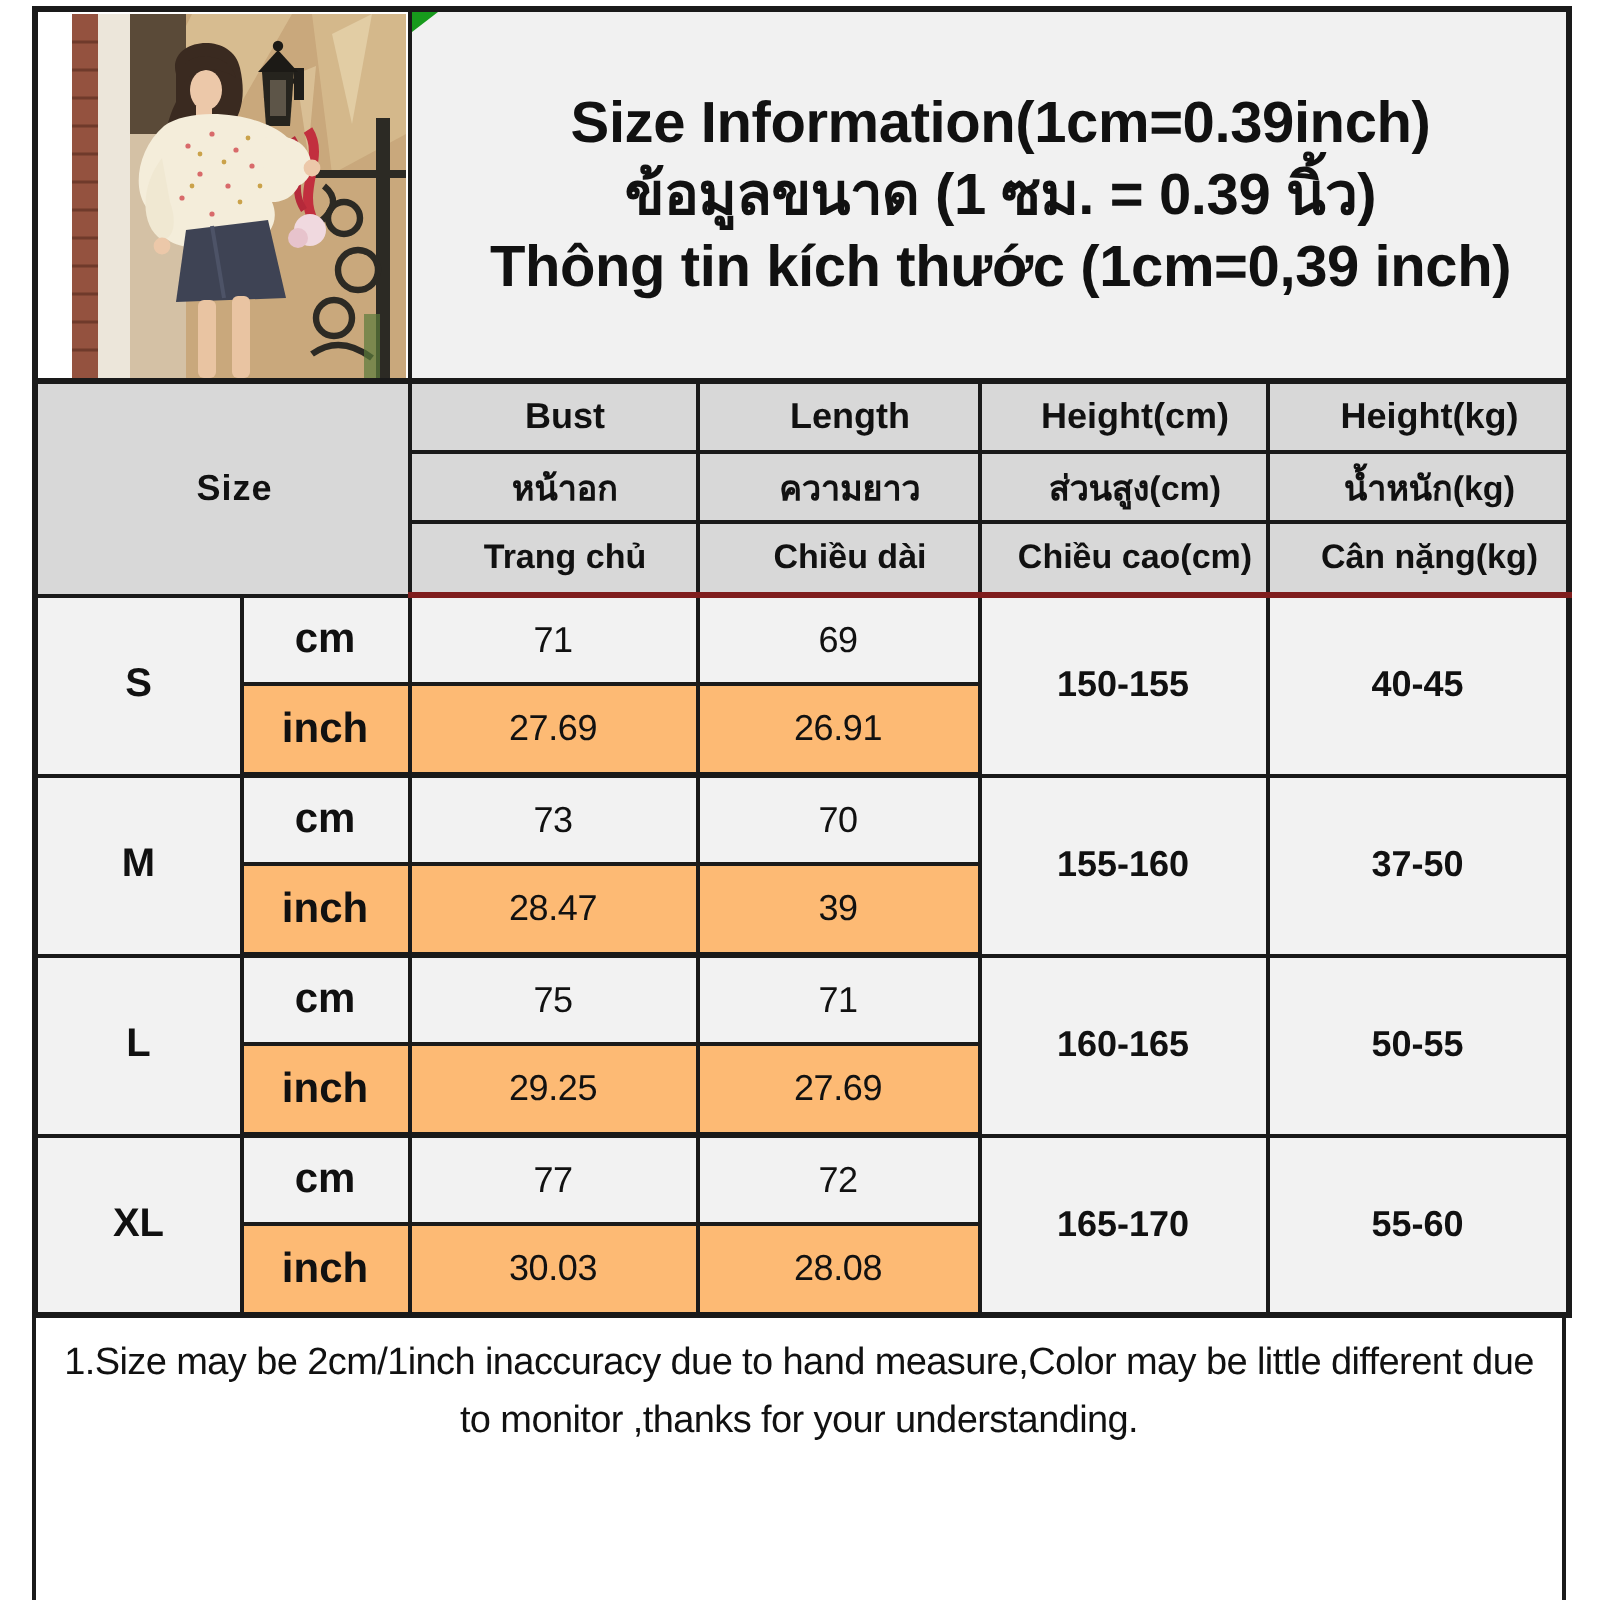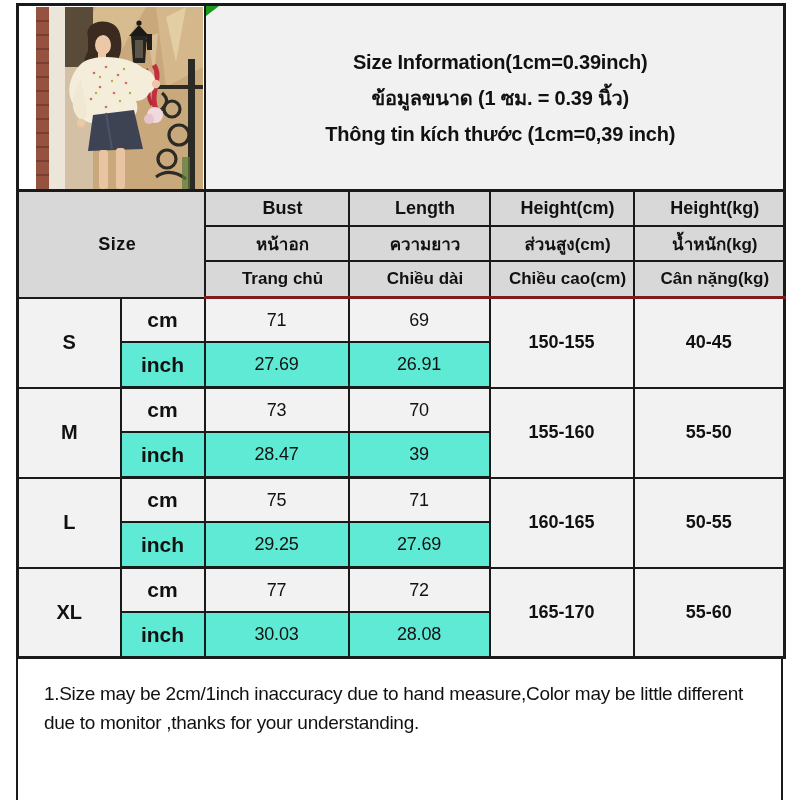--- a/index.html
+++ b/index.html
@@ -19,42 +19,42 @@
   }
   
   tr.r-top td{border-bottom:3px solid #1a1a1a;height:183px;}
   td.photo-cell{background:#ffffff;text-align:left;}
   td.photo-cell svg{display:block;margin:0 0 0 17px;}
   td.title-cell{background:#f1f1f1;position:relative;}
   .flag{
     position:absolute;left:0;top:0;width:0;height:0;
     border-top:10px solid #179a1c;border-right:13px solid transparent;
   }
-  .title-line{font-weight:700;font-size:20px;line-height:36px;letter-spacing:-0.2px;padding-left:12px;}
+  .title-line{font-weight:700;font-size:29px;line-height:36px;letter-spacing:-0.2px;padding-left:12px;}
   
   tr.r-h td{background:#d8d8d8;font-weight:700;padding-left:12px;}
   tr.r-h1 td{height:33px;font-size:18px;}
   tr.r-h2 td{height:33px;font-size:17px;margin-left:36px;}
   tr.r-h3 td{height:34px;font-size:17px;border-bottom:3px solid #7f1d1d;}
   td.size-corner{font-size:34px;font-weight:700;background:#d8d8d8;letter-spacing:0.5px;}
   
   tr.r-cm td{height:42px;background:#f2f2f2;}
-  tr.r-in td{height:43px;background:#5eead4;border-bottom:3px solid #1a1a1a;}
+  tr.r-in td{height:43px;background:#fdba74;border-bottom:3px solid #1a1a1a;}
   td.size-label{background:#d8d8d8;font-weight:700;font-size:20px;border-bottom:3px solid #1a1a1a;}
   td.range{background:#f2f2f2;font-weight:700;font-size:18px;border-bottom:3px solid #1a1a1a;}
   td.unit{font-weight:700;font-size:21px;}
   td.val{font-weight:400;font-size:18px;letter-spacing:-0.2px;}
   
   .attention{
     box-sizing:border-box;width:767px;height:168px;background:#ffffff;
     border:2px solid #1a1a1a;border-top:0;border-bottom:3px solid #1a1a1a;
     padding:5px 10px 0 10px;text-align:left;
     font-size:19px;line-height:28.5px;letter-spacing:-0.3px;color:#111;
   }
-  .attention p{margin:16px;}
+  .attention p{margin:4px;text-align:center;}
 </style>
 </head>
 <body>
 
 <div class="sheet">
   <table class="main">
     <colgroup>
       <col style="width:103px">
         <col style="width:84px">
         <col style="width:144px">
@@ -195,21 +195,21 @@
       <td class="val">27.69</td>
       <td class="val">26.91</td>
     </tr>
 
     <tr class="r-cm">
       <td class="size-label" rowspan="2">M</td>
       <td class="unit">cm</td>
       <td class="val">73</td>
       <td class="val">70</td>
       <td class="range" rowspan="2">155-160</td>
-      <td class="range" rowspan="2">55-50</td>
+      <td class="range" rowspan="2">37-50</td>
     </tr>
     <tr class="r-in">
       <td class="unit">inch</td>
       <td class="val">28.47</td>
       <td class="val">39</td>
     </tr>
 
     <tr class="r-cm">
       <td class="size-label" rowspan="2">L</td>
       <td class="unit">cm</td>

